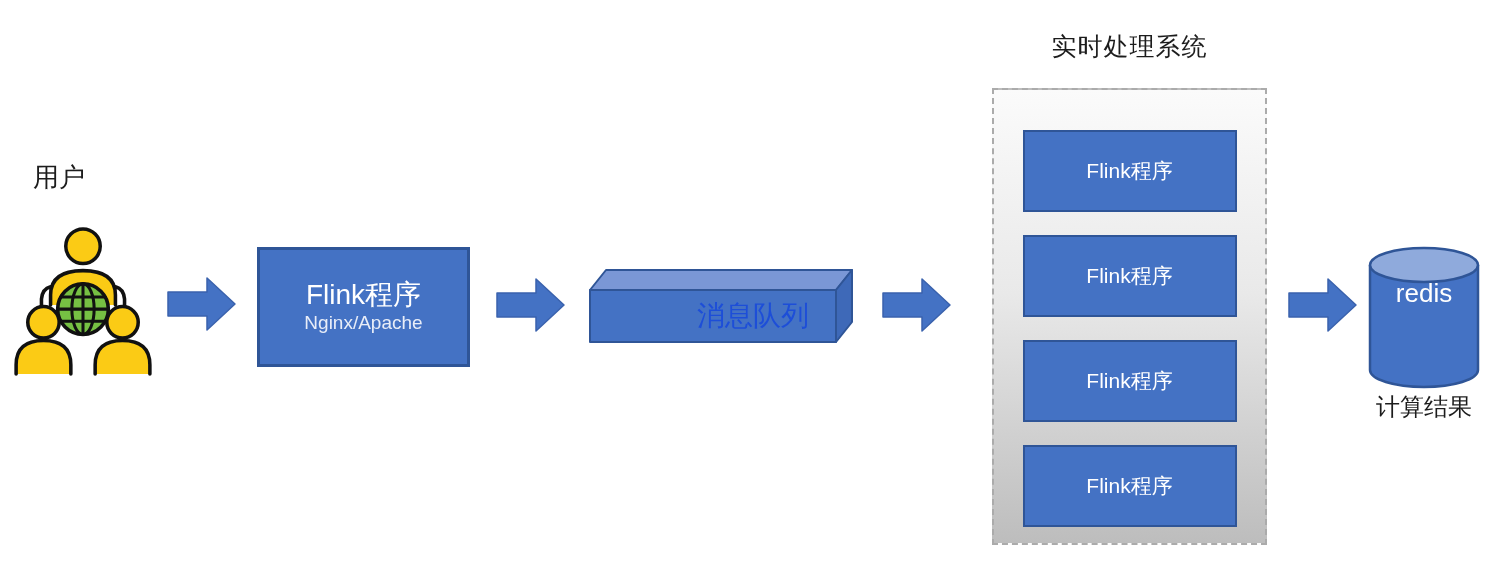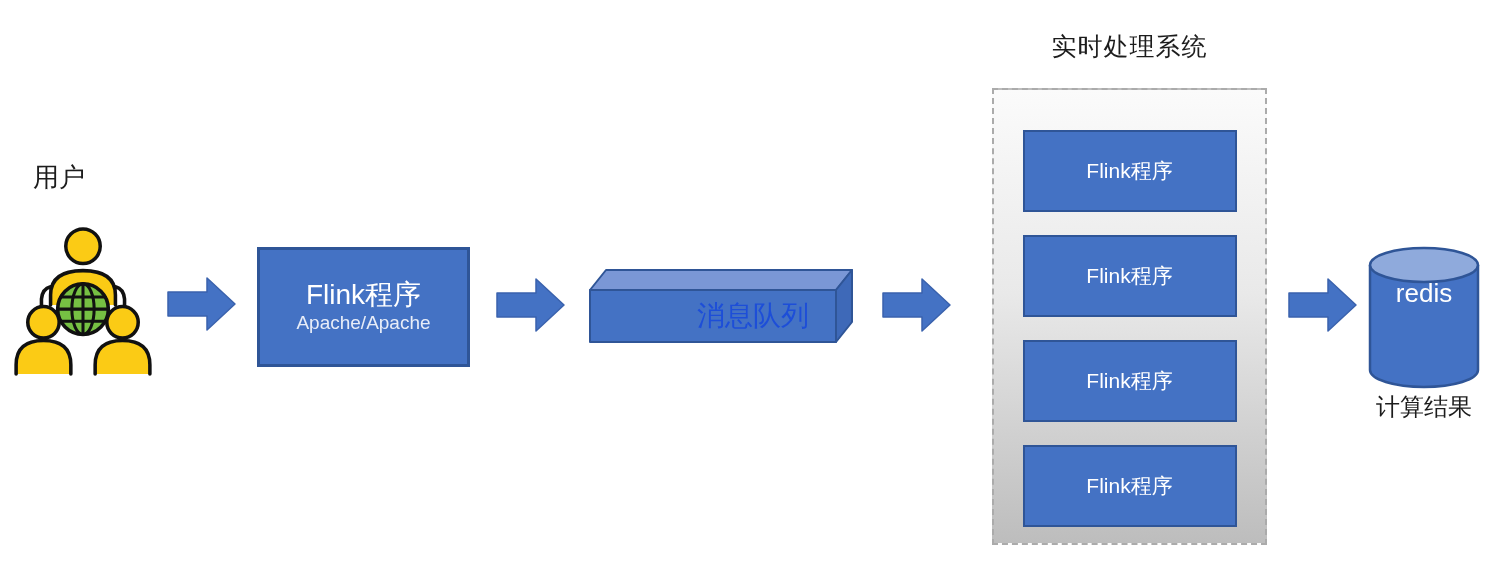--- a/index.html
+++ b/index.html
@@ -78,21 +78,21 @@
   </div>
 
   <div class="abs arrow" style="left:167px;top:276px;">
     <svg width="70" height="56">
         <polygon points="1,16 40,16 40,2 68,28 40,54 40,40 1,40"></polygon>
       </svg>
   </div>
 
   <div class="abs node-blue webserver-box">
     <div class="webserver-title">Flink程序</div>
-    <div class="webserver-subtitle">Apache/Apache</div>
+    <div class="webserver-subtitle">Nginx/Apache</div>
   </div>
 
   <div class="abs arrow" style="left:496px;top:277px;">
     <svg width="70" height="56">
         <polygon points="1,16 40,16 40,2 68,28 40,54 40,40 1,40"></polygon>
       </svg>
   </div>
 
   <div class="abs" style="left:588px;top:268px;">
     <svg class="queue-svg" width="268" height="78" viewBox="0 0 268 78">

